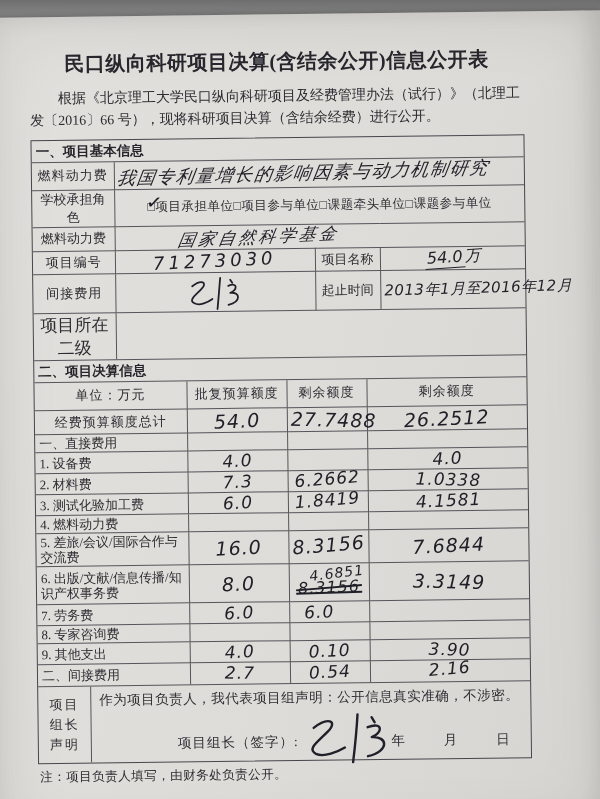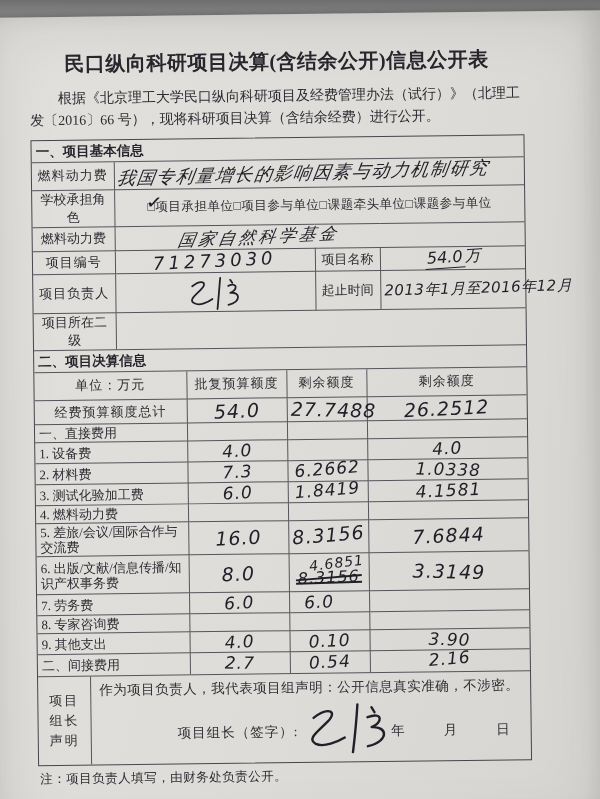--- a/index.html
+++ b/index.html
@@ -43,21 +43,21 @@
   .chkline{position:relative;display:block;text-align:center;font-size:12.5px;letter-spacing:.5px;}
   .chkmark{position:absolute;left:28px;top:-8px;}
   .sig{position:relative;display:inline-block;vertical-align:middle;}
   .struck-wrap{position:relative;display:inline-block;line-height:13px;}
   .corrected{display:block;font-size:14px;transform:rotate(-6deg) translateX(8px);letter-spacing:1px;}
   .struck{display:inline-block;font-size:16px;letter-spacing:1px;position:relative;transform:rotate(-2deg);}
   .struck::before,.struck::after{content:"";position:absolute;left:-2px;right:-2px;height:1.6px;background:#1f1f27;}
   .struck::before{top:45%;transform:rotate(-2deg);}
   .struck::after{bottom:0;transform:rotate(1deg);}
   .decl{display:flex;border-top:1px solid #55555b;}
-  .decl-label{width:52px;border-right:1px solid #55555b;text-align:center;font-size:13px;padding:14px 0;line-height:20px;letter-spacing:2px;}
+  .decl-label{width:52px;border-right:1px solid #55555b;text-align:center;font-size:13px;padding:8px 0;line-height:20px;letter-spacing:2px;}
   .decl-body{flex:1;padding:5px 6px 4px 8px;position:relative;}
   .decl-statement{font-size:13.5px;letter-spacing:.5px;}
   .sign-row{display:flex;align-items:flex-end;margin-top:26px;font-size:13.5px;}
   .sign-label{margin-left:78px;letter-spacing:1px;}
   .date-labels{margin-left:auto;display:flex;gap:38px;margin-right:14px;letter-spacing:1px;}
   .note{font-size:12.5px;margin:5px 0 0 2px;letter-spacing:.5px;color:#2c2c32;}
   .sig-main{position:absolute;left:208px;top:28px;}
   svg.scribble path{fill:none;stroke:#20202a;stroke-linecap:round;stroke-linejoin:round;}
 </style>
 </head>
@@ -100,36 +100,36 @@
         </tr>
         <tr style="height:23px;">
           <td class="lab">项目编号</td>
           <td><span class="hw num-hw">71273030</span></td>
           <td class="lab" style="letter-spacing:0;">项目名称</td>
           <td class="center">
             <span class="hw fund-hw"><span class="u">54.0</span><span>万</span></span>
           </td>
         </tr>
         <tr style="height:22px;">
-          <td class="lab">项目负责人</td>
+          <td class="lab">间接费用</td>
           <td class="center">
             <span class="sig" style="top:3px;">
               <svg class="scribble" width="62" height="34" viewBox="0 0 62 34">
                 <path d="M8 10 C17 3 24 6 17 13 C10 20 4 24 10 27 C15 30 24 26 28 23" stroke-width="1.8"></path>
                 <path d="M36 2 C35 12 34 24 33 33" stroke-width="1.8"></path>
                 <path d="M46 4 l2 3" stroke-width="1.8"></path>
                 <path d="M44 10 C54 6 53 14 46 17 C56 16 57 26 44 29" stroke-width="1.8"></path>
               </svg>
             </span>
           </td>
           <td class="lab" style="letter-spacing:0;margin-left:36px;">起止时间</td>
           <td><span class="hw dur-hw">2013年1月至2016年12月</span></td>
         </tr>
         <tr style="height:17px;">
-          <td class="lab" style="letter-spacing:0;font-size:13px;">项目所在二级</td>
+          <td class="lab" style="letter-spacing:0;font-size:17px;">项目所在二级</td>
           <td colspan="3"></td>
         </tr>
       </tbody>
         </table>
 
       <div class="sec-head" style="border-top:1px solid #55555b;">二、项目决算信息</div>
 
       <table class="t2">
         <colgroup>
             <col style="width:152px">

